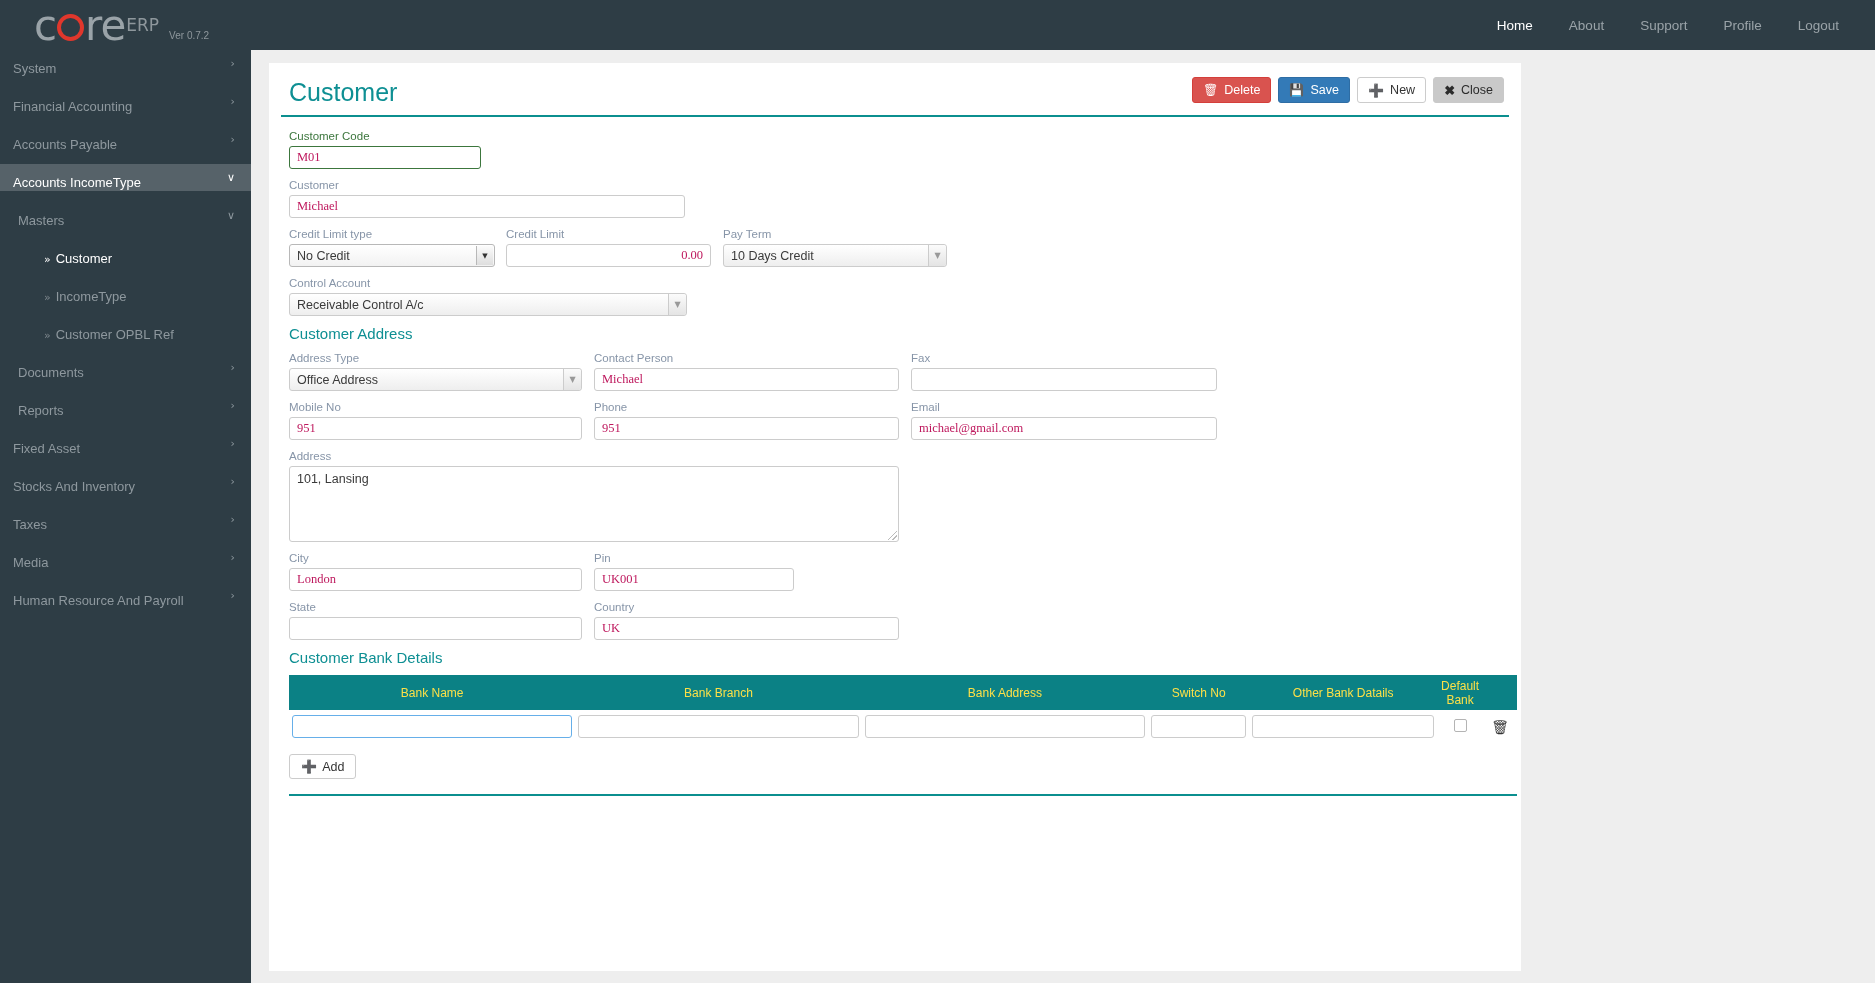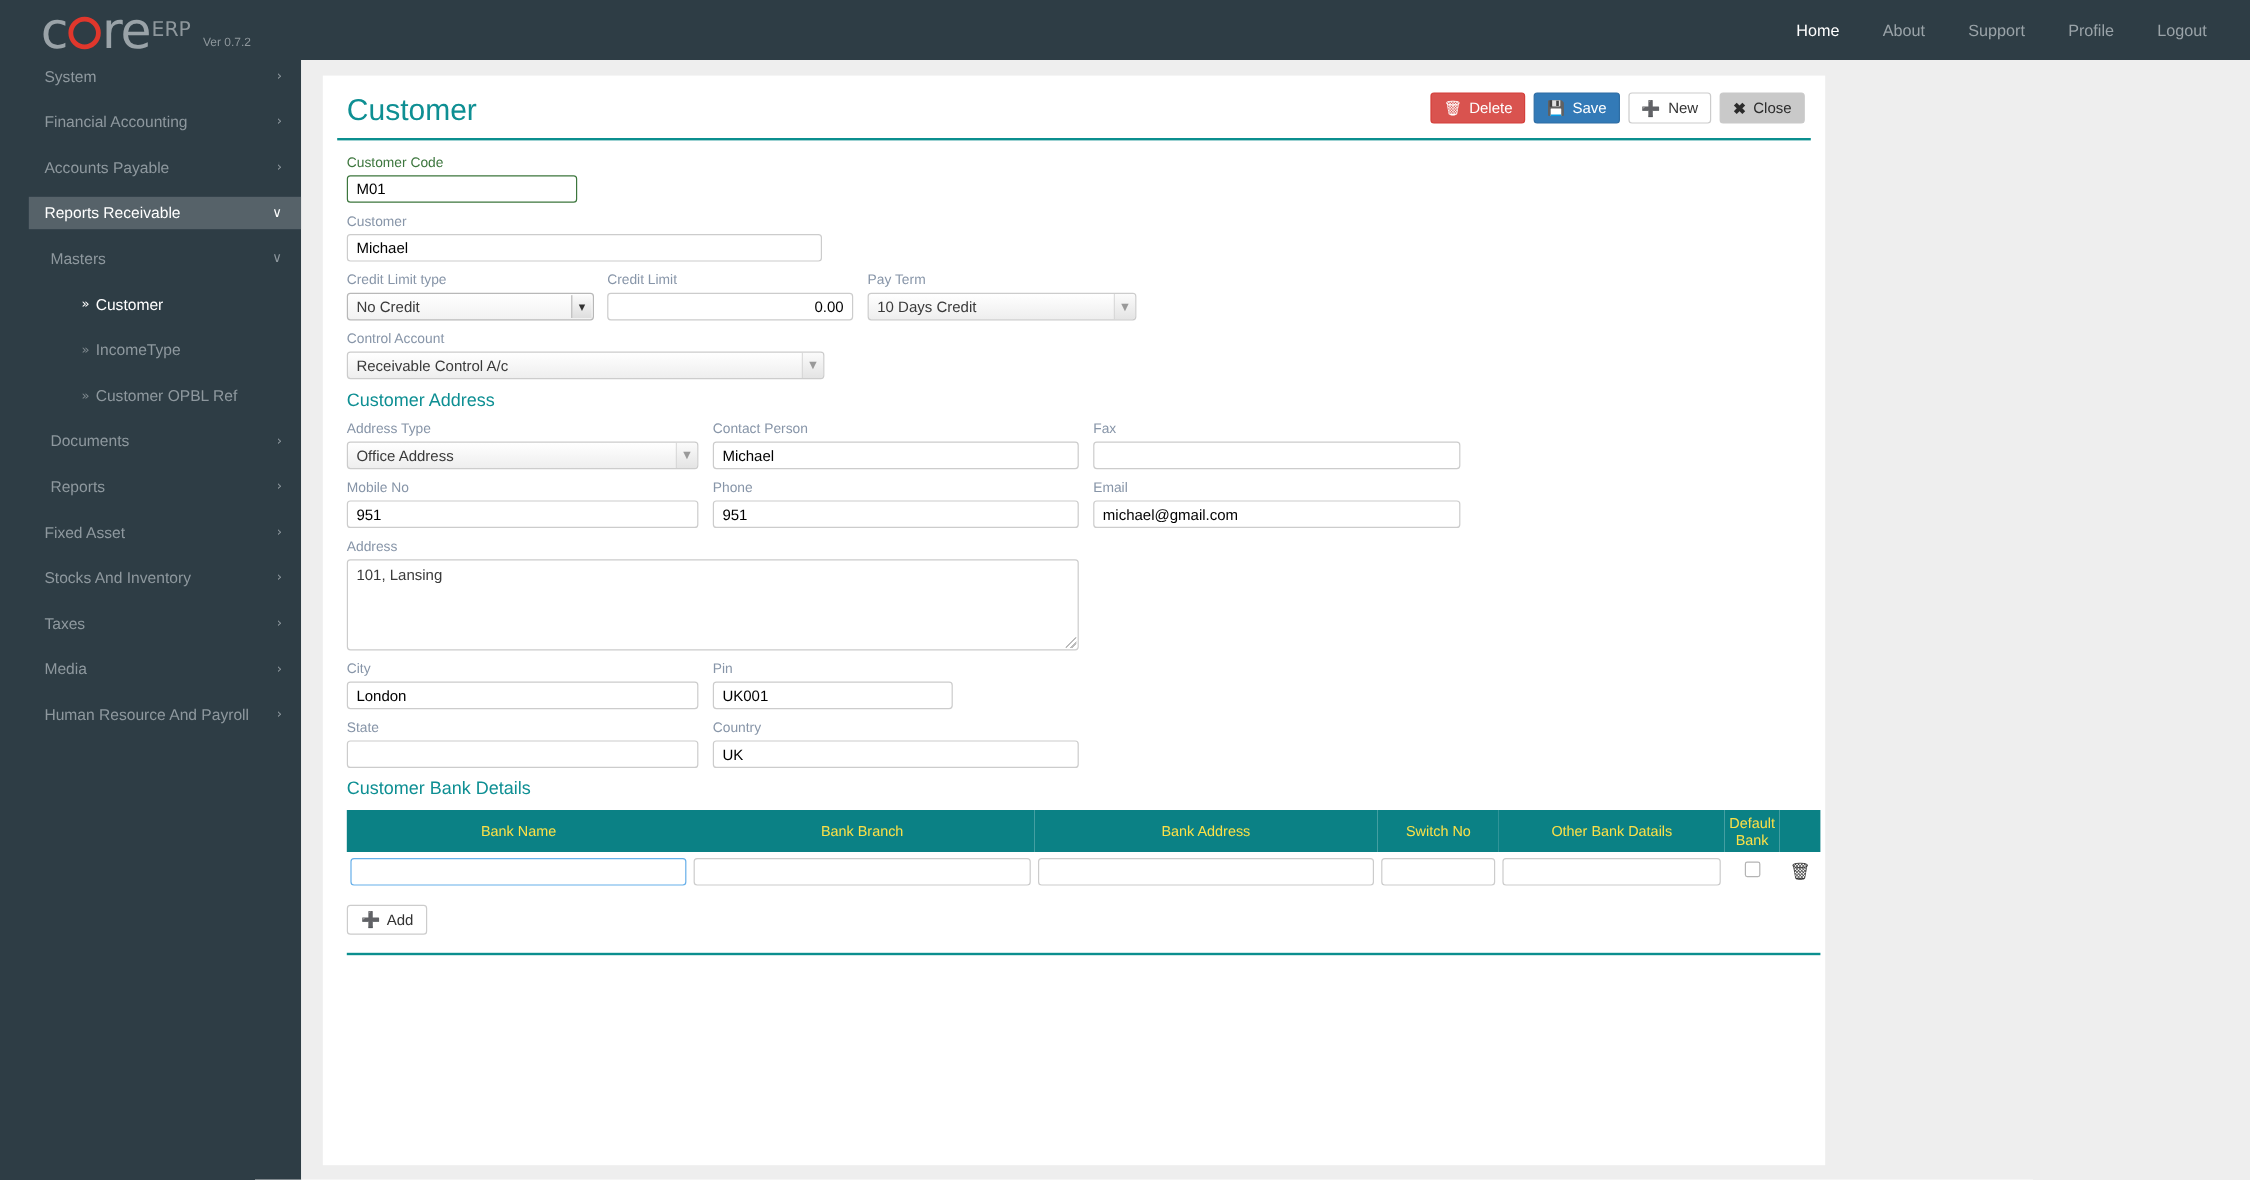--- a/index.html
+++ b/index.html
@@ -63,25 +63,24 @@
   .nav-link.active { color: #ffffff; }
 
   
   .sidebar {
     position: absolute; top: 50px; left: 0;
     width: 251px; height: 933px;
     background: #2e3d45;
   }
   .side-item {
     position: relative;
-    height: 27px; display: flex; align-items: center;
+    height: 27px; display: flex; align-items: flex-end;
     color: #8e989e; font-size: 13px;
     padding-left: 12px; cursor: pointer;
     border-bottom: 1px solid transparent;
-    margin-left: 24px;
   }
   .side-item.lvl0 { padding-left: 13px; }
   .side-item.lvl1 { padding-left: 18px; }
   .side-item.lvl2 { padding-left: 44px; }
   .side-item.active-branch { background: #566269; color: #ffffff; }
   .side-item.active-leaf { color: #ffffff; }
   .side-item .caret {
     position: absolute; right: 16px; top: 50%;
     transform: translateY(-50%);
     font-size: 11px; color: #8e989e;
@@ -138,23 +137,23 @@
 
   
   .form-area { padding-left: 8px; }
   .f-label {
     font-size: 11.5px; color: #8795a8; margin-bottom: 3px;
     display: block; line-height: 14px;
   }
   .f-label.green { color: #3c763d; }
   .f-input {
     height: 23px; border: 1px solid #cccccc; border-radius: 3px;
-    background: #ffffff; font-size: 12.5px; color: #000000;
+    background: #ffffff; font-size: 12.5px; color: #be185d;
     padding: 0 7px; display: flex; align-items: center;
-    font-family: Liberation Sans, sans-serif;
+    font-family: Liberation Serif, serif;
   }
   .f-input.green-border { border: 1px solid #3c763d; }
   .f-input.num { justify-content: flex-end; }
   .f-input.focus-blue { border: 1px solid #66afe9; }
 
   .row { display: flex; }
   .fg { margin-bottom: 9px; }
 
   
   .f-select {
@@ -266,21 +265,21 @@
       <span>Financial Accounting</span>
       <span class="caret">›</span>
     </div>
     <div class="side-spacer"></div>
     <div class="side-item lvl0">
       <span>Accounts Payable</span>
       <span class="caret">›</span>
     </div>
     <div class="side-spacer"></div>
     <div class="side-item lvl0 active-branch">
-      <span>Reports Receivable</span>
+      <span>Accounts IncomeType</span>
       <span class="caret">∨</span>
     </div>
     <div class="side-spacer"></div>
     <div class="side-item lvl1">
       <span>Masters</span>
       <span class="caret">∨</span>
     </div>
     <div class="side-spacer"></div>
     <div class="side-item lvl2 active-leaf">
       <span class="bullet">»</span>

